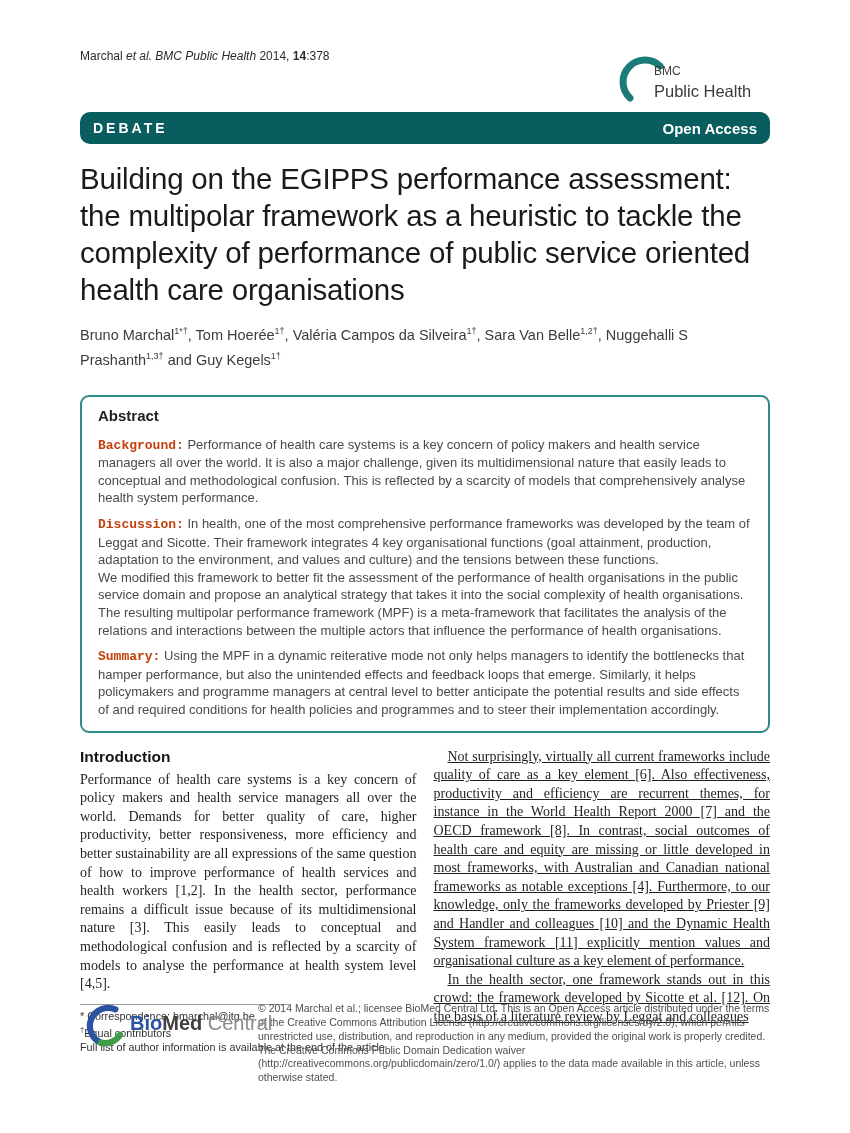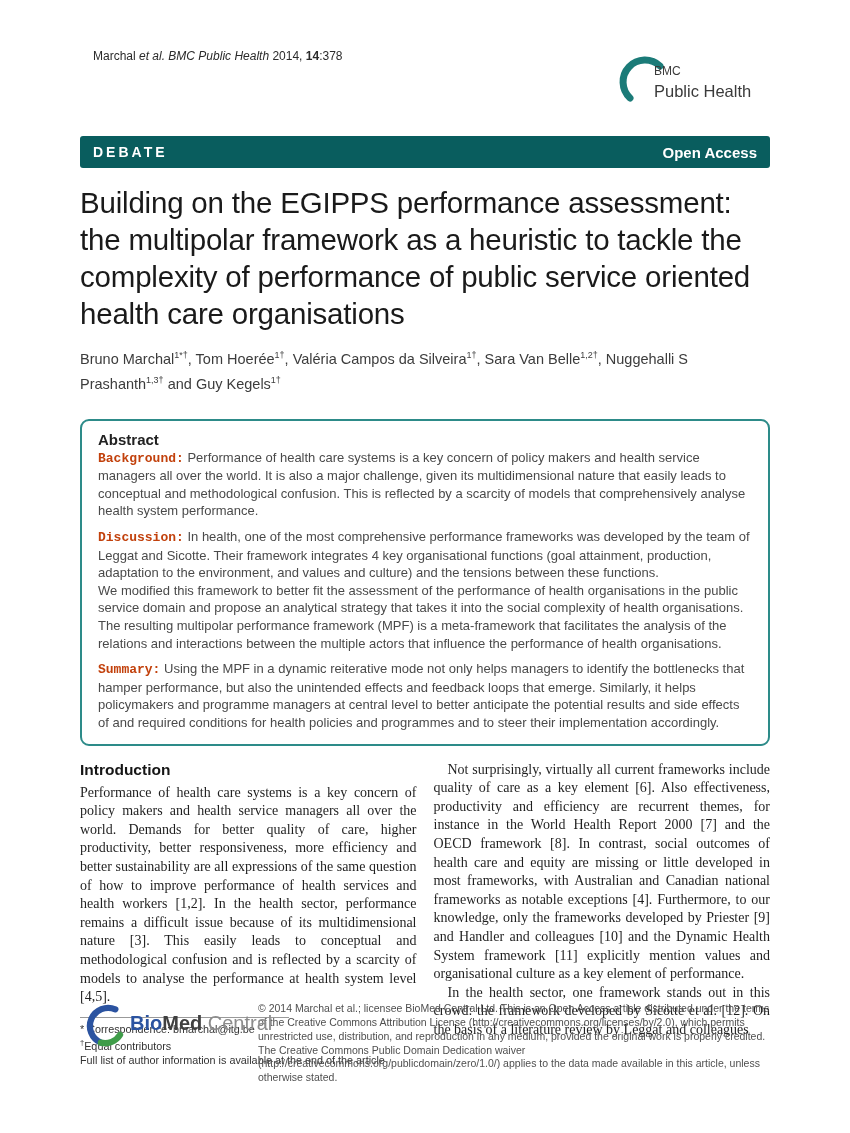--- a/index.html
+++ b/index.html
@@ -8,35 +8,35 @@
     width: 850px; height: 1133px;
     background: #ffffff;
     font-family: "Liberation Sans", sans-serif;
     color: #1f1f1f;
     padding: 48px 80px 30px 80px;
     position: relative;
     overflow: hidden;
   }
 
   
-  .top-header { display: flex; justify-content: space-between; align-items: flex-start; margin-left: 13px; }
+  .top-header { display: flex; justify-content: space-between; align-items: flex-start; }
   .citation { font-size: 12px; line-height: 16px; color: #2b2b2b; }
   .citation .it { font-style: italic; }
   .citation .bold { font-weight: bold; }
   .bmc-logo { position: relative; width: 150px; height: 62px; margin-top: 2px; margin-right: 4px; }
   .bmc-logo svg { position: absolute; left: 0; top: 0; }
   .bmc-logo .logo-text { position: absolute; left: 38px; top: 12px; color: #3a3a3a; }
   .bmc-logo .l1 { font-size: 12px; line-height: 19px; }
   .bmc-logo .l2 { font-size: 16.5px; line-height: 21px; }
 
   
   .banner {
-    margin-top: 24px; height: 26px;
+    height: 26px;
     background: #095d5e;
-    border-radius: 3px;
+    border-radius: 10px;
     display: flex; justify-content: space-between; align-items: center;
     padding: 16px 13px;
   }
   .banner .debate { color: #ffffff; font-weight: bold; font-size: 14px; letter-spacing: 3px; }
   .banner .access { color: #ffffff; font-weight: bold; font-size: 15px; }
 
   
   .title {
     margin-top: 16px;
     font-size: 29.5px; line-height: 37px;
@@ -47,36 +47,36 @@
   .authors sup { font-size: 9px; }
 
   
   .abstract {
     margin-top: 24px;
     border: 2px solid #2d8b89;
     border-radius: 9px;
     padding: 10px 16px 12px 16px;
     color: #4a4a4a;
   }
-  .abstract h2 { font-size: 15px; color: #222222; margin-bottom: 1px; }
+  .abstract h2 { font-size: 15px; color: #222222; margin-bottom: 12px; }
   .abstract p { font-size: 13px; line-height: 17.6px; margin-bottom: 8px; }
   .abstract p:last-child { margin-bottom: 0; }
   .abstract p.cont { margin-top: -8px; }
   .abstract .lbl { font-weight: bold; color: #c2410c; font-family: Liberation Mono, monospace; }
 
   
   .columns { display: flex; gap: 17px; margin-top: 15px; }
   .col { width: 337px; }
   .col h3 { font-family: "Liberation Sans", sans-serif; font-size: 15.5px; color: #161616; margin-bottom: 5px; }
   .col p {
     font-family: "Liberation Serif", serif;
     font-size: 14px; line-height: 18.6px;
     text-align: justify; color: #1f1f1f;
   }
-  .col p.indent { text-indent: 14px; }
+  .col p.indent { text-indent: 14px; text-decoration: underline; }
 
   
   .footnotes { margin-top: 10px; }
   .fn-rule { border: none; border-top: 1px solid #999999; width: 62%; margin: 0 0 4px 0; }
   .footnotes div { font-size: 10.8px; line-height: 14.6px; color: #333333; }
   .footnotes sup { font-size: 7.5px; }
 
   
   .bottom { position: absolute; left: 80px; right: 80px; bottom: 48px; display: flex; align-items: flex-start; }
   .bmcc-logo { position: relative; width: 178px; height: 52px; flex: 0 0 178px; }

